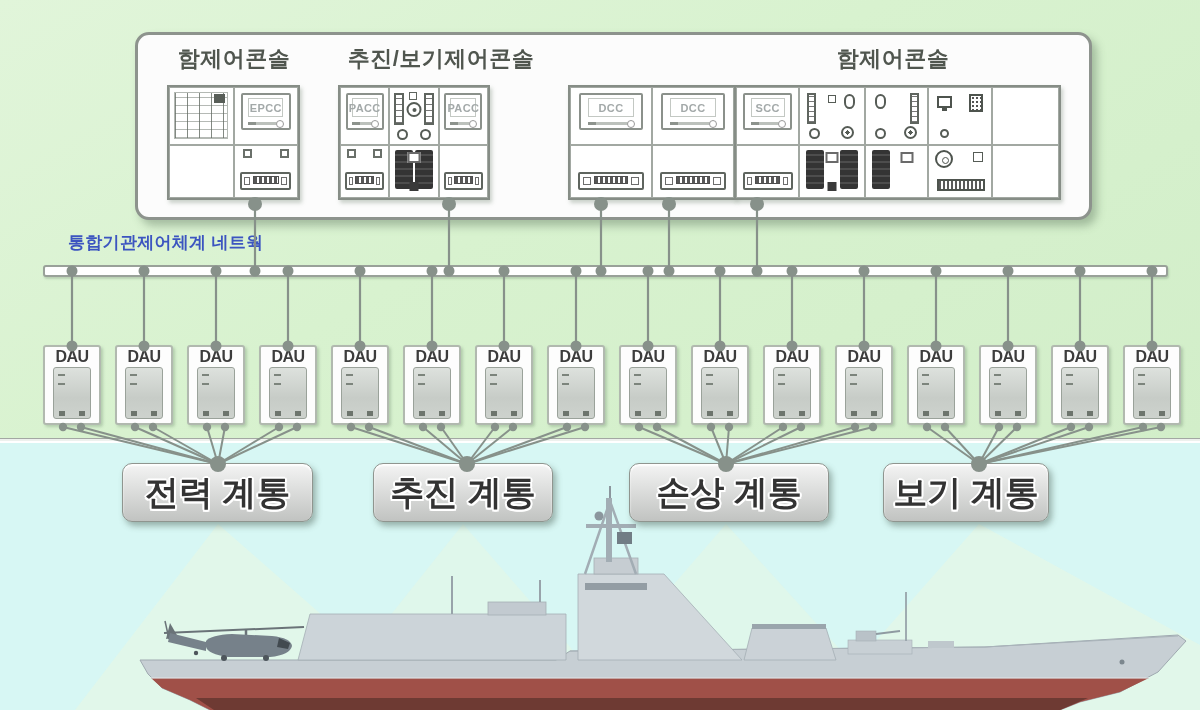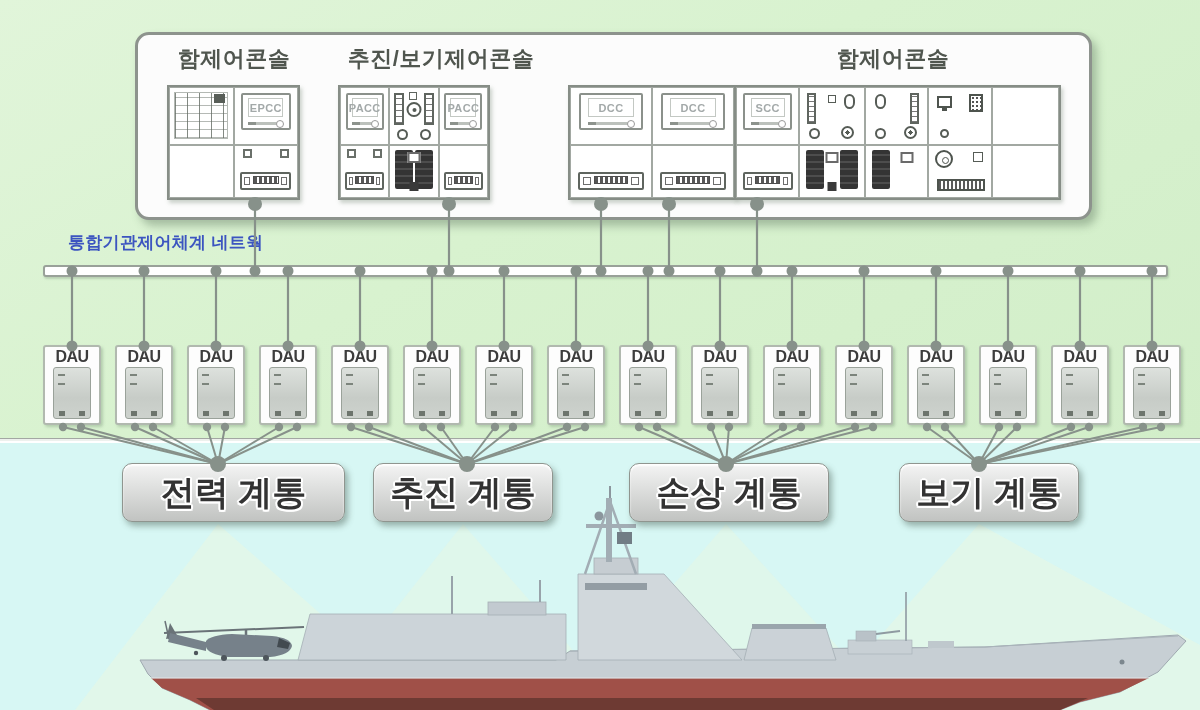--- a/index.html
+++ b/index.html
@@ -401,30 +401,30 @@
       <div class="dau" style="left: 1051px;">
         <span class="dlabel">DAU</span>
         <span class="device"></span>
       </div>
       <div class="dau" style="left: 1123px;">
         <span class="dlabel">DAU</span>
         <span class="device"></span>
       </div>
     </div>
 
-  <div class="sysbox" style="left:122px;width:223px;justify-content:center;">
+  <div class="sysbox" style="left:122px;width:191px;justify-content:center;">
     <span class="syslabel">전력 계통</span>
   </div>
   <div class="sysbox" style="left:629px;width:200px;">
     <span class="syslabel">손상 계통</span>
   </div>
   <div class="sysbox" style="left:373px;width:180px;">
     <span class="syslabel">추진 계통</span>
   </div>
-  <div class="sysbox" style="left:883px;width:180px;margin-left:16px;">
+  <div class="sysbox" style="left:883px;width:166px;">
     <span class="syslabel">보기 계통</span>
   </div>
 
   <svg id="connectors" width="1200" height="710" viewBox="0 0 1200 710">
       <line x1="255" y1="204" x2="255" y2="271" stroke="#87918a" stroke-width="2.2"></line>
       <circle cx="255" cy="204" r="7" fill="#87918a"></circle>
       <circle cx="255" cy="271" r="5.5" fill="#87918a"></circle>
       <line x1="449" y1="204" x2="449" y2="271" stroke="#87918a" stroke-width="2.2"></line>
       <circle cx="449" cy="204" r="7" fill="#87918a"></circle>
       <circle cx="449" cy="271" r="5.5" fill="#87918a"></circle>

